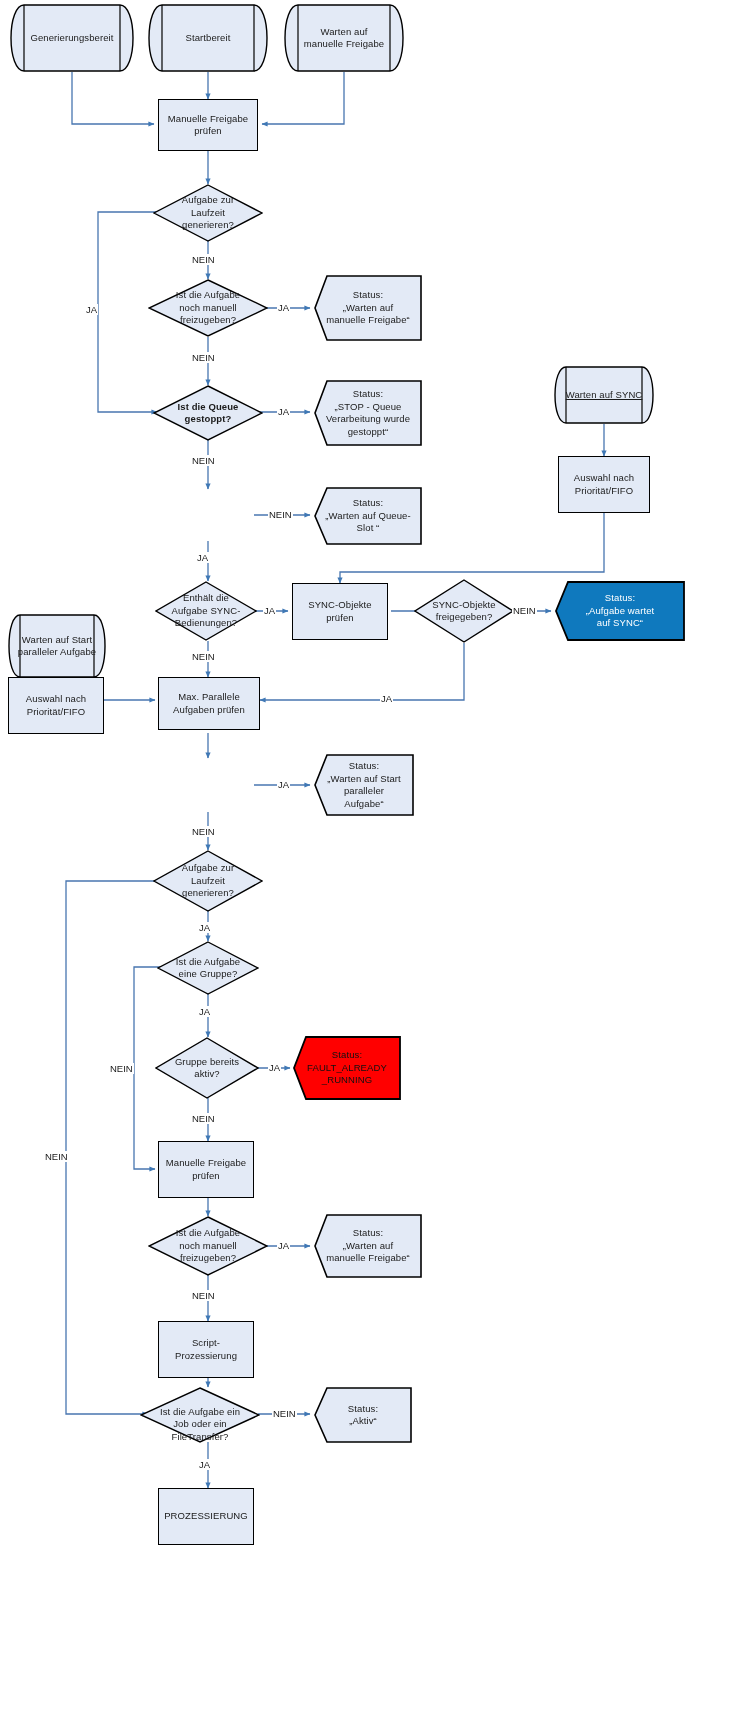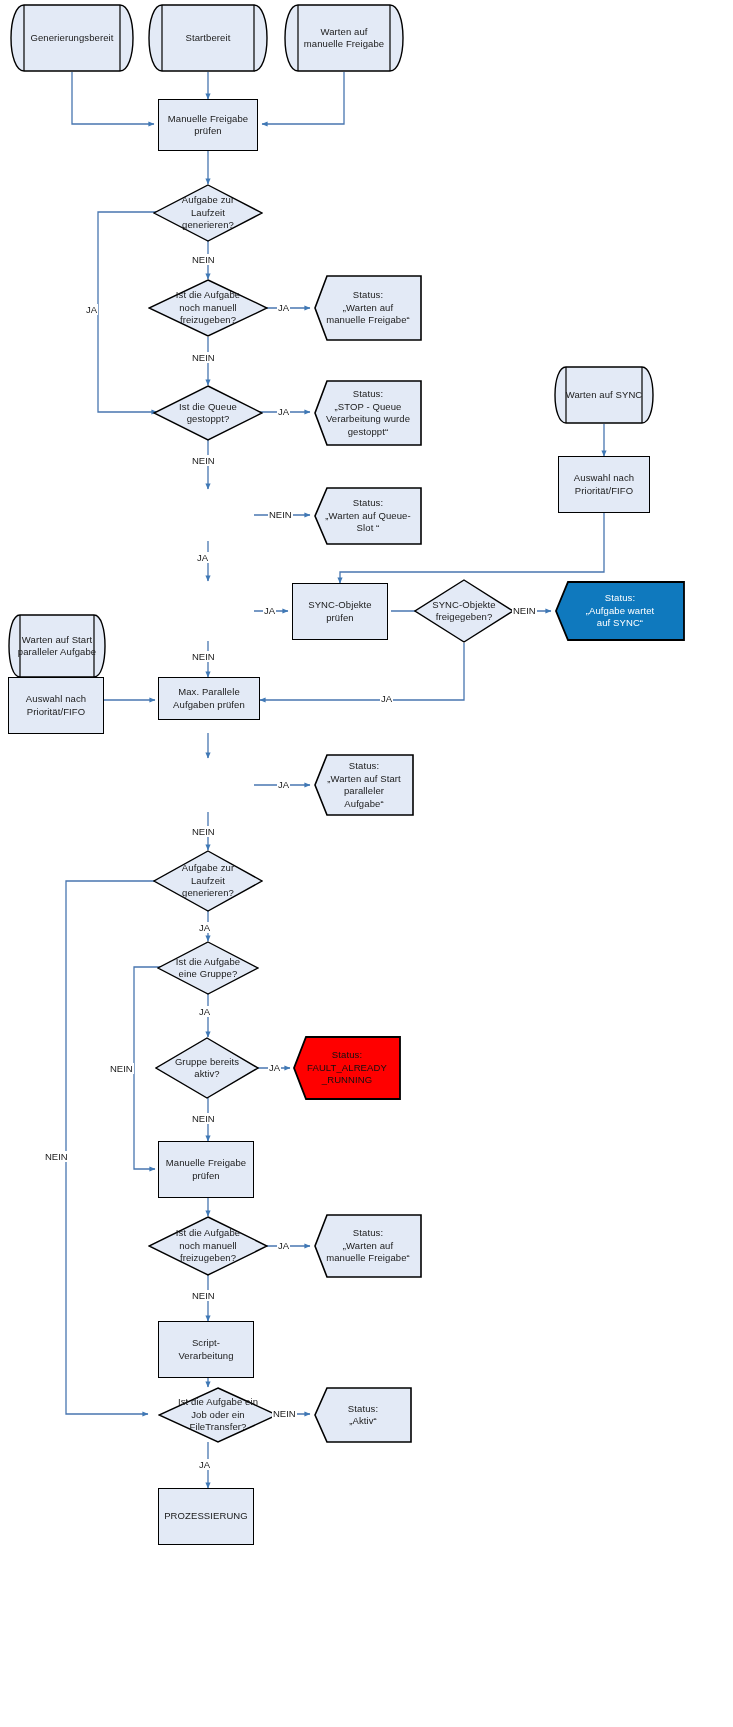--- a/index.html
+++ b/index.html
@@ -223,21 +223,21 @@
 
   <div class="node shape-status" style="left:314px; top:275px; width:108px; height:66px;">
     <svg class="stsvg" viewBox="0 0 108 66" preserveAspectRatio="none" xmlns="http://www.w3.org/2000/svg">
       <polygon points="13,1 107,1 107,65 13,65 1,33" fill="#E3EAF6" stroke="#000" stroke-width="1.6"></polygon>
     </svg>
     <span class="lbl">Status:
 „Warten auf
 manuelle Freigabe“</span>
   </div>
 
-  <div class="node shape-diamond" style="left:153px; top:385px; width:110px; height:56px;">
+  <div class="node shape-diamond" style="left:153px; top:385px; width:110px; height:56px;font-weight:bold;">
     <svg class="dia" viewBox="0 0 110 56" preserveAspectRatio="none" xmlns="http://www.w3.org/2000/svg">
       <polygon points="55,1 109,28 55,55 1,28" fill="#E3EAF6" stroke="#000" stroke-width="1.4"></polygon>
     </svg>
     <span class="lbl">Ist die Queue
 gestoppt?</span>
   </div>
 
   <div class="node shape-status" style="left:314px; top:380px; width:108px; height:66px;">
     <svg class="stsvg" viewBox="0 0 108 66" preserveAspectRatio="none" xmlns="http://www.w3.org/2000/svg">
       <polygon points="13,1 107,1 107,65 13,65 1,33" fill="#E3EAF6" stroke="#000" stroke-width="1.6"></polygon>
@@ -251,34 +251,42 @@
 
   <div class="node shape-status" style="left:314px; top:487px; width:108px; height:58px;">
     <svg class="stsvg" viewBox="0 0 108 58" preserveAspectRatio="none" xmlns="http://www.w3.org/2000/svg">
       <polygon points="13,1 107,1 107,57 13,57 1,29" fill="#E3EAF6" stroke="#000" stroke-width="1.6"></polygon>
     </svg>
     <span class="lbl">Status:
 „Warten auf Queue-
 Slot “</span>
   </div>
 
-  <div class="node shape-cyl" style="left:554px; top:366px; width:100px; height:58px;">
+  <div class="node shape-cyl" style="left:554px; top:366px; width:100px; height:58px;text-decoration:underline;">
     <svg class="cylsvg" viewBox="0 0 100 58" preserveAspectRatio="none" xmlns="http://www.w3.org/2000/svg">
       <path d="M12,1 L88,1 C95,1 99,14 99,29 C99,44 95,57 88,57 L12,57 C5,57 1,44 1,29 C1,14 5,1 12,1 Z" fill="#E3EAF6" stroke="#000" stroke-width="1.4"></path>
       <line x1="12" y1="1" x2="12" y2="57" stroke="#000" stroke-width="1.2"></line>
       <line x1="88" y1="1" x2="88" y2="57" stroke="#000" stroke-width="1.2"></line>
     </svg>
     <span class="lbl">Warten auf SYNC</span>
   </div>
 
   <div class="node shape-rect" style="left:558px; top:456px; width:92px; height:57px;">
     <span class="lbl">Auswahl nach
 Priorität/FIFO</span>
   </div>
 
+  <div class="node shape-diamond" style="left:155px; top:581px; width:102px; height:60px;">
+    <svg class="dia" viewBox="0 0 102 60" preserveAspectRatio="none" xmlns="http://www.w3.org/2000/svg">
+      <polygon points="51,1 101,30 51,59 1,30" fill="#E3EAF6" stroke="#000" stroke-width="1.4"></polygon>
+    </svg>
+    <span class="lbl">Enthält die
+Aufgabe SYNC-
+Bedienungen?</span>
+  </div>
 
   <div class="node shape-rect" style="left:292px; top:583px; width:96px; height:57px;">
     <span class="lbl">SYNC-Objekte
 prüfen</span>
   </div>
 
   <div class="node shape-diamond" style="left:414px; top:579px; width:100px; height:64px;">
     <svg class="dia" viewBox="0 0 100 64" preserveAspectRatio="none" xmlns="http://www.w3.org/2000/svg">
       <polygon points="50,1 99,32 50,63 1,32" fill="#E3EAF6" stroke="#000" stroke-width="1.4"></polygon>
     </svg>
@@ -303,21 +311,21 @@
     </svg>
     <span class="lbl">Warten auf Start
 paralleler Aufgabe</span>
   </div>
 
   <div class="node shape-rect" style="left:8px; top:677px; width:96px; height:57px;">
     <span class="lbl">Auswahl nach
 Priorität/FIFO</span>
   </div>
 
-  <div class="node shape-rect" style="left:158px; top:677px; width:102px; height:43px;">
+  <div class="node shape-rect" style="left:158px; top:677px; width:102px; height:53px;">
     <span class="lbl">Max. Parallele
 Aufgaben prüfen</span>
   </div>
 
 
   <div class="node shape-status" style="left:314px; top:754px; width:100px; height:62px;">
     <svg class="stsvg" viewBox="0 0 100 62" preserveAspectRatio="none" xmlns="http://www.w3.org/2000/svg">
       <polygon points="13,1 99,1 99,61 13,61 1,31" fill="#E3EAF6" stroke="#000" stroke-width="1.6"></polygon>
     </svg>
     <span class="lbl">Status:
@@ -378,24 +386,24 @@
     <svg class="stsvg" viewBox="0 0 108 64" preserveAspectRatio="none" xmlns="http://www.w3.org/2000/svg">
       <polygon points="13,1 107,1 107,63 13,63 1,32" fill="#E3EAF6" stroke="#000" stroke-width="1.6"></polygon>
     </svg>
     <span class="lbl">Status:
 „Warten auf
 manuelle Freigabe“</span>
   </div>
 
   <div class="node shape-rect" style="left:158px; top:1321px; width:96px; height:57px;">
     <span class="lbl">Script-
-Verarbeitung</span>
-  </div>
-
-  <div class="node shape-diamond" style="left:158px; top:1387px; width:120px; height:56px;">
+Prozessierung</span>
+  </div>
+
+  <div class="node shape-diamond" style="left:140px; top:1387px; width:120px; height:56px;align-items:flex-end;">
     <svg class="dia" viewBox="0 0 120 56" preserveAspectRatio="none" xmlns="http://www.w3.org/2000/svg">
       <polygon points="60,1 119,28 60,55 1,28" fill="#E3EAF6" stroke="#000" stroke-width="1.4"></polygon>
     </svg>
     <span class="lbl">Ist die Aufgabe ein
 Job oder ein
 FileTransfer?</span>
   </div>
 
   <div class="node shape-status" style="left:314px; top:1387px; width:98px; height:56px;">
     <svg class="stsvg" viewBox="0 0 98 56" preserveAspectRatio="none" xmlns="http://www.w3.org/2000/svg">

